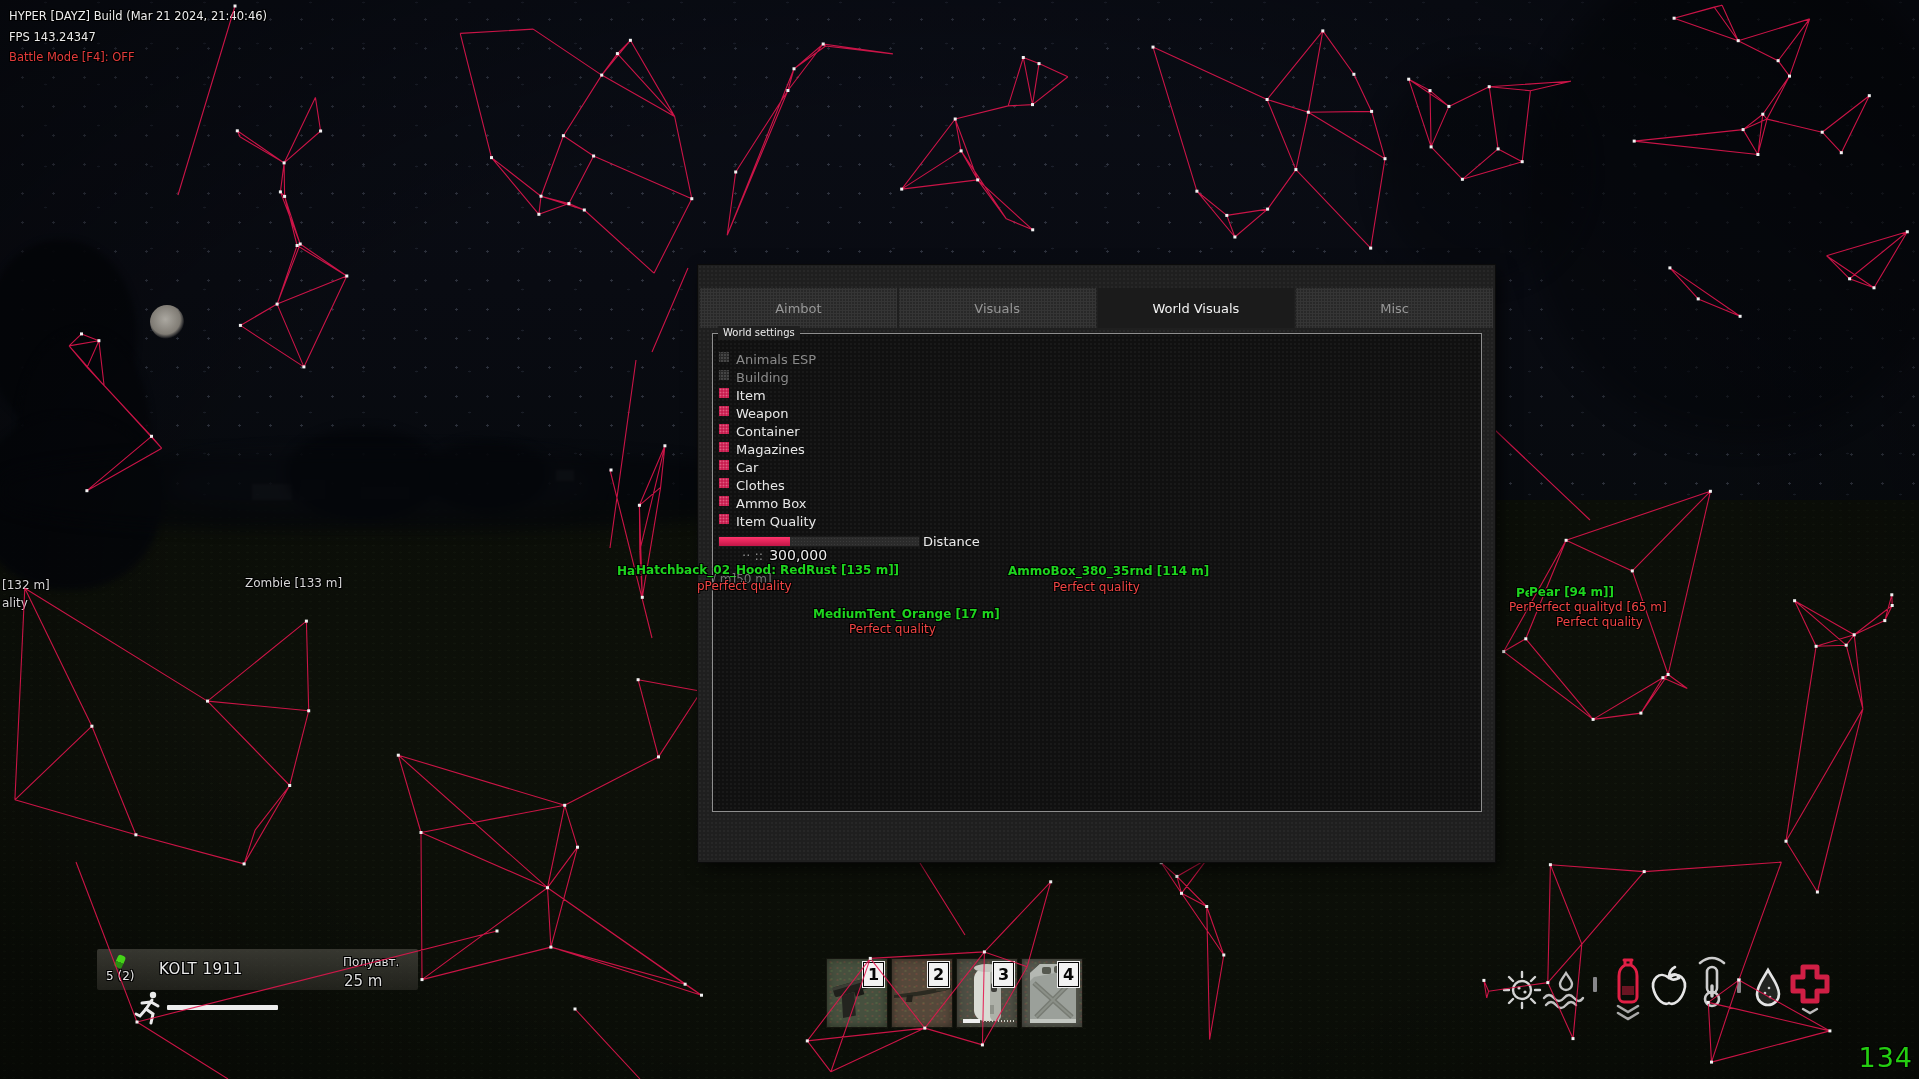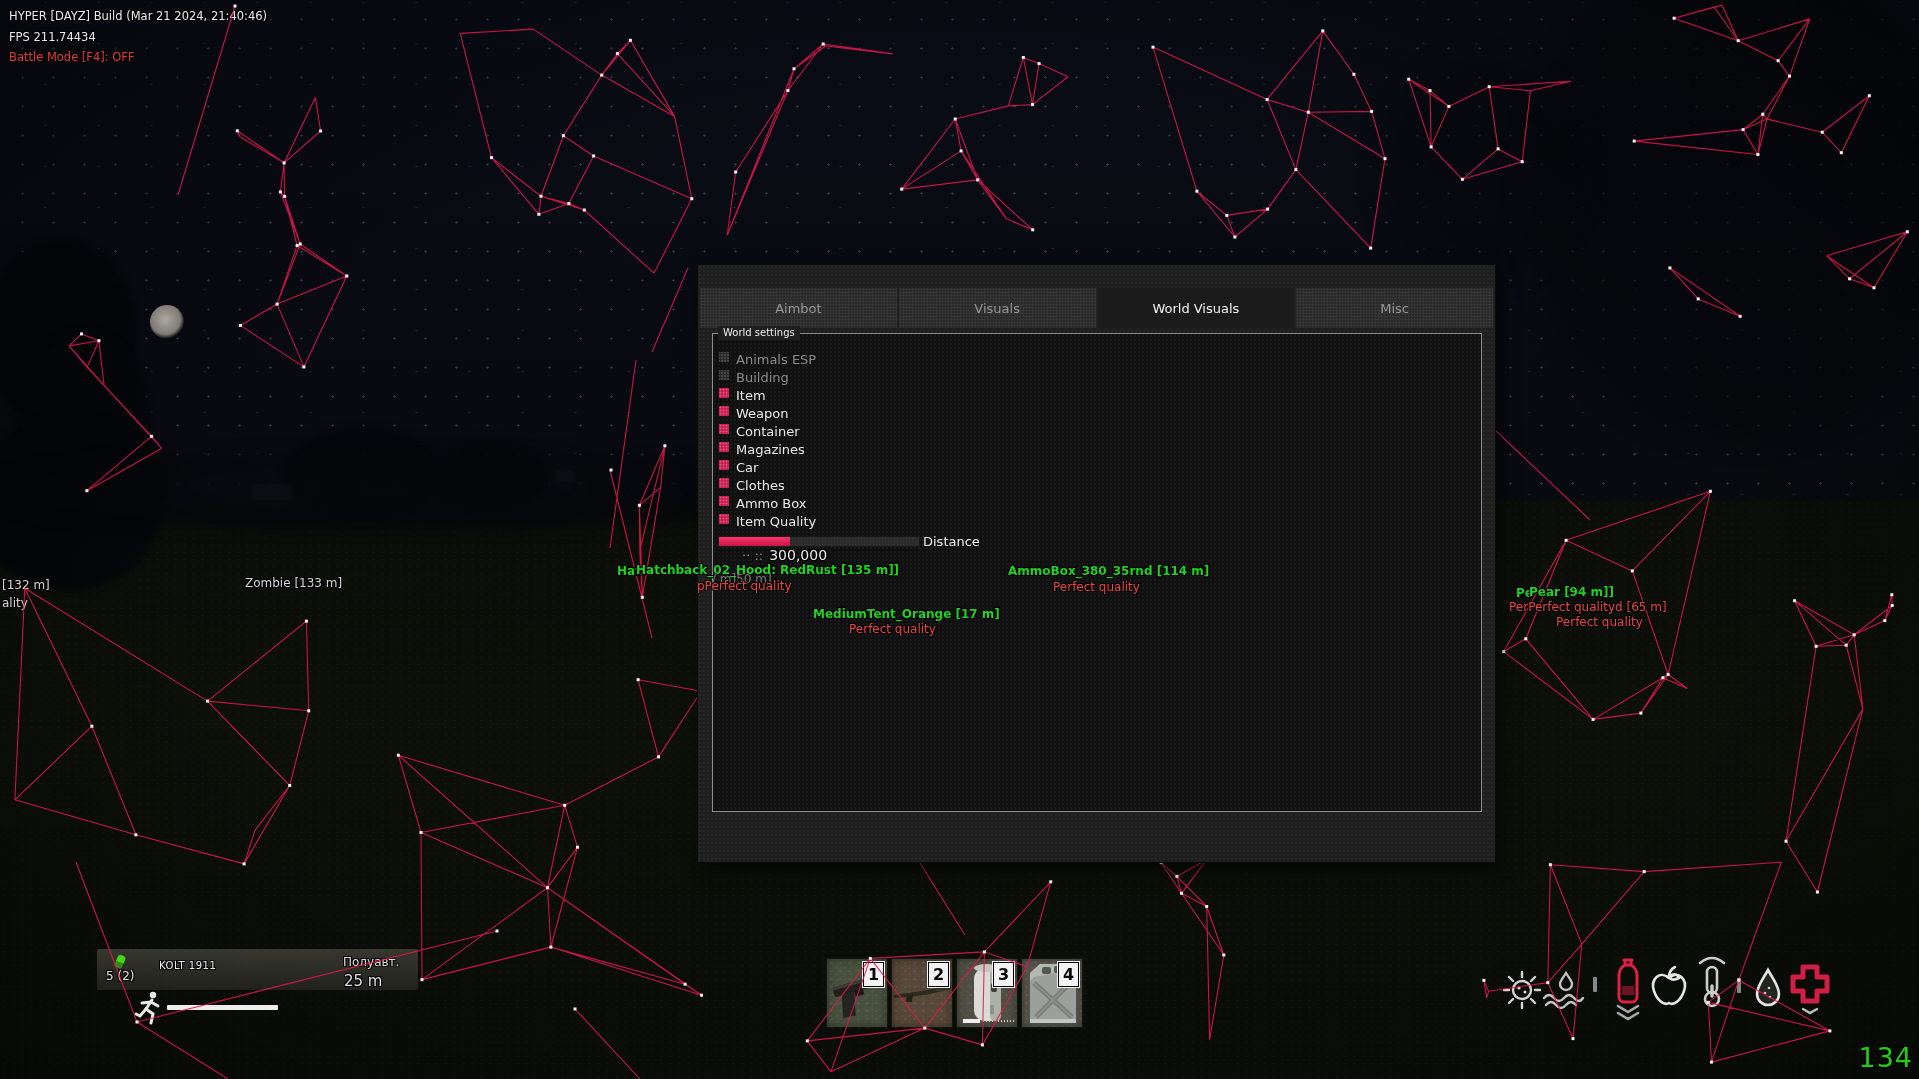--- a/index.html
+++ b/index.html
@@ -53,21 +53,21 @@
   .wlabel{position:absolute;z-index:5;color:#d6d6d6;font-size:12px;white-space:nowrap}
   .wl-dist{left:2px;top:578px}.wl-ality{left:2px;top:596px}.wl-zombie{left:245px;top:576px}
 
   
   .hud{position:absolute;inset:0;z-index:3}
   .weaponbar{position:absolute;left:97px;top:949px;width:321px;height:41px;border-radius:2px;
     background:linear-gradient(180deg,rgba(92,90,82,.55),rgba(56,54,48,.5));}
   .wb-ammo{position:absolute;left:9px;top:20px;font-size:12px;color:#e4e4e4}
   .wb-bullet{position:absolute;left:19px;top:6px;width:8px;height:13px;border-radius:3px 3px 2px 2px;
     background:linear-gradient(180deg,#45d418 55%,#2a8f12 55%);transform:rotate(24deg)}
-  .wb-name{position:absolute;left:62px;top:11px;font-size:10px;color:#ececec;letter-spacing:.5px}
+  .wb-name{position:absolute;left:62px;top:11px;font-size:15px;color:#ececec;letter-spacing:.5px}
   .wb-mode{position:absolute;left:246px;top:6px;font-size:12px;color:#dedede}
   .wb-zero{position:absolute;left:247px;top:23px;font-size:15px;color:#dedede}
   .stamina-icon{position:absolute;left:133px;top:990px}
   .stamina-bar{position:absolute;left:167px;top:1005px;width:111px;height:5px;background:#ededed;border-radius:1px}
 
   
   .slot{position:absolute;top:958px;width:62px;height:70px;border:1px solid #15150f;box-sizing:border-box;
     background-image:radial-gradient(rgba(205,80,70,.18) 1px,transparent 1.3px),radial-gradient(rgba(160,220,100,.12) 1px,transparent 1.3px);
     background-size:7px 6px,9px 8px;box-shadow:inset 0 0 8px rgba(0,0,0,.45)}
   .sl1{left:826px;background-color:#46503e}
@@ -149,21 +149,21 @@
   <div class="blob b4"></div>
   <div class="blob b5"></div>
   <div class="blob b6"></div>
   <div class="blob b7"></div>
   <div class="blob b8"></div>
   <div class="vignette"></div>
 </div>
 
 <div class="topinfo o">
   <div class="ti1">HYPER [DAYZ] Build (Mar 21 2024, 21:40:46)</div>
-  <div class="ti2">FPS 211.74434</div>
+  <div class="ti2">FPS 143.24347</div>
   <div class="ti3">Battle Mode [F4]: OFF</div>
 </div>
 
 <div class="hud">
 
   <div class="weaponbar">
     <div class="wb-bullet"></div>
     <div class="wb-ammo o">5 (2)</div>
     <div class="wb-name o">KOLT 1911</div>
     <div class="wb-mode o">Полуавт.</div>

